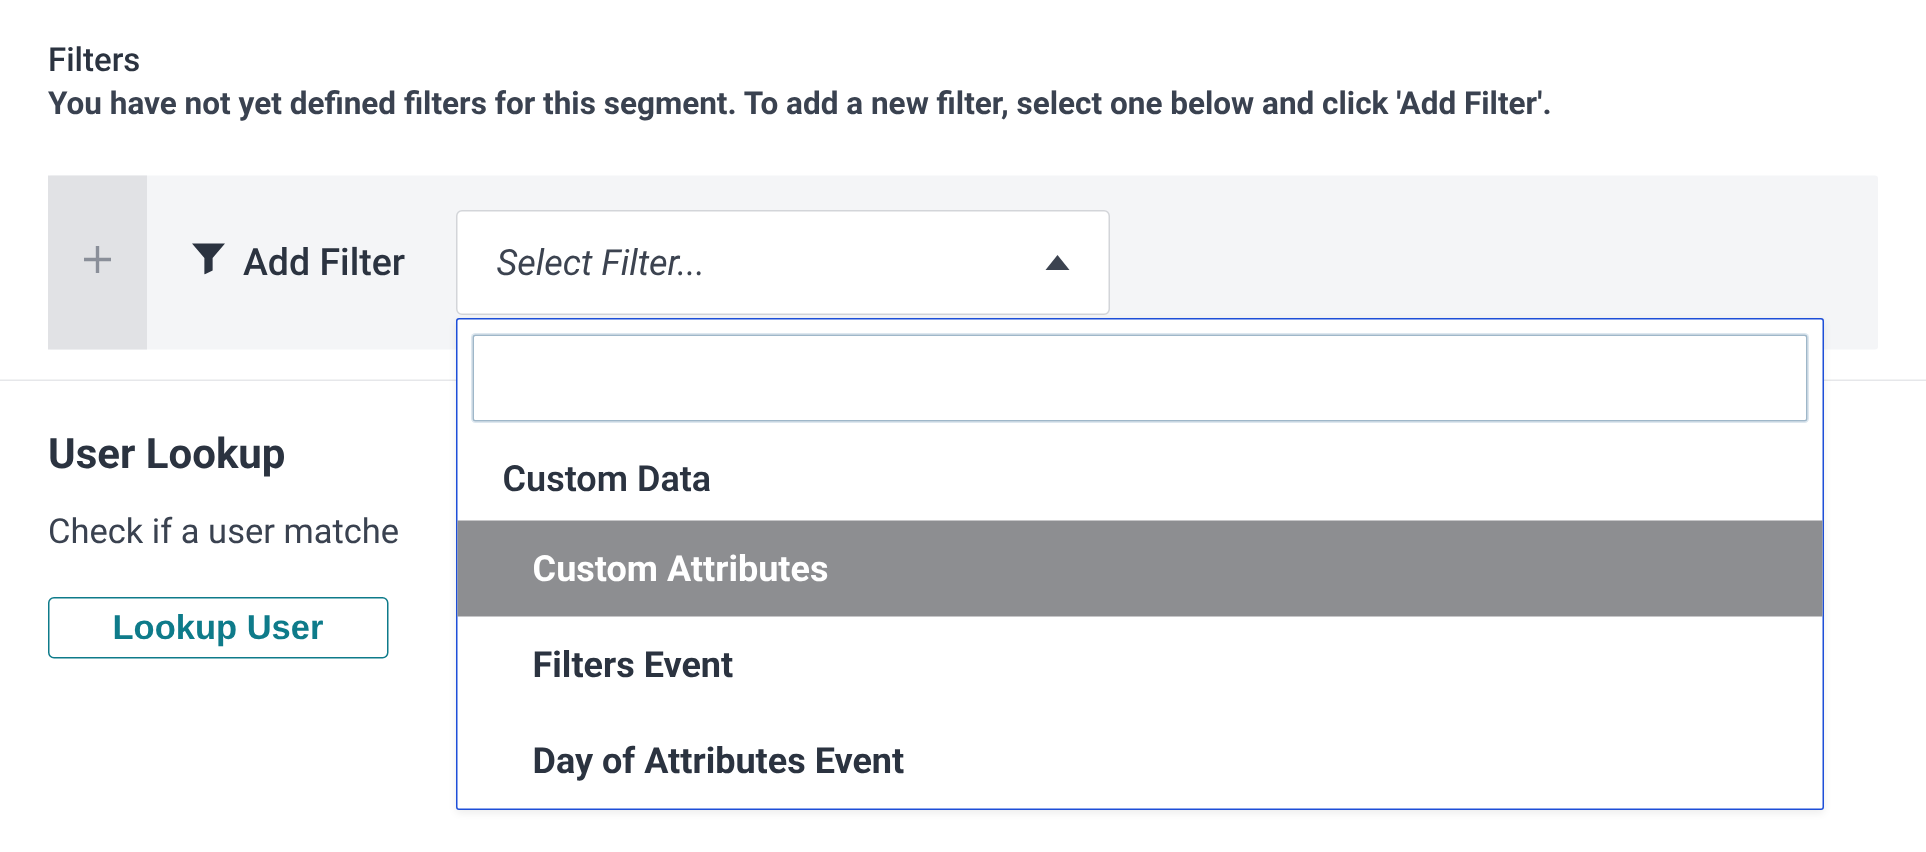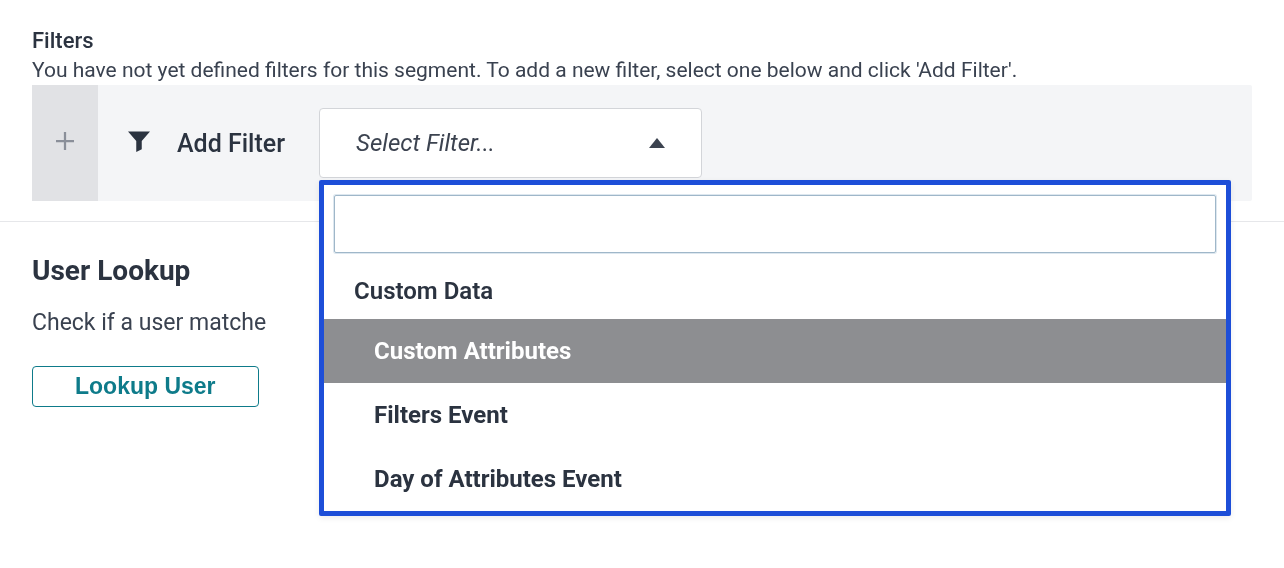--- a/index.html
+++ b/index.html
@@ -20,23 +20,24 @@
       padding: 28px 32px 0 32px;
     }
     .filters-heading {
       font-size: 22px;
       font-weight: 500;
       color: #2b3340;
       margin-bottom: 2px;
     }
     .filters-desc {
       font-size: 21px;
-      font-weight: 400;
+      font-weight: 700;
       color: #3a4250;
       line-height: 1.45;
+      margin-bottom: 32px;
     }
     .filter-bar {
       background: #f4f5f7;
       display: flex;
       align-items: center;
       border-radius: 2px;
     }
     .plus-box {
       background: #e1e2e5;
       width: 66px;
@@ -46,66 +47,66 @@
       justify-content: center;
     }
     .plus-box svg {
       width: 18px;
       height: 18px;
       fill: #8a8f99;
     }
     .add-filter-label-wrap {
       display: flex;
       align-items: center;
-      gap: 27px;
+      gap: 12px;
       padding: 0 30px;
       font-size: 25px;
       font-weight: 500;
       color: #2b3340;
     }
     .add-filter-label-wrap svg {
       width: 22px;
       height: 22px;
       fill: #2b3340;
     }
     .select-wrap {
       position: relative;
       margin-left: 4px;
     }
     .select-box {
       background: #ffffff;
       border: 1px solid #d3d5d9;
       border-radius: 4px;
-      width: 383px;
+      width: 436px;
       height: 70px;
       display: flex;
       align-items: center;
       justify-content: space-between;
-      padding: 0 36px;
+      padding: 0 26px;
       cursor: pointer;
     }
     .select-placeholder {
       font-style: italic;
       font-size: 24px;
       color: #3c4350;
     }
     .select-caret {
       width: 0;
       height: 0;
       border-left: 8px solid transparent;
       border-right: 8px solid transparent;
       border-bottom: 10px solid #3c4350;
     }
     .dropdown {
       position: absolute;
       top: 72px;
       left: 0;
       width: 912px;
       background: #ffffff;
-      border: 5px solid #1d4ed8;
+      border: 1px solid #1d4ed8;
       border-radius: 2px;
       box-shadow: 0 2px 6px rgba(0,0,0,0.08);
       z-index: 100;
       padding-top: 6px;
     }
     .dropdown-search {
       margin: 4px 10px 10px 10px;
       height: 58px;
       border: 1px solid #9fb7c9;
       border-radius: 2px;

